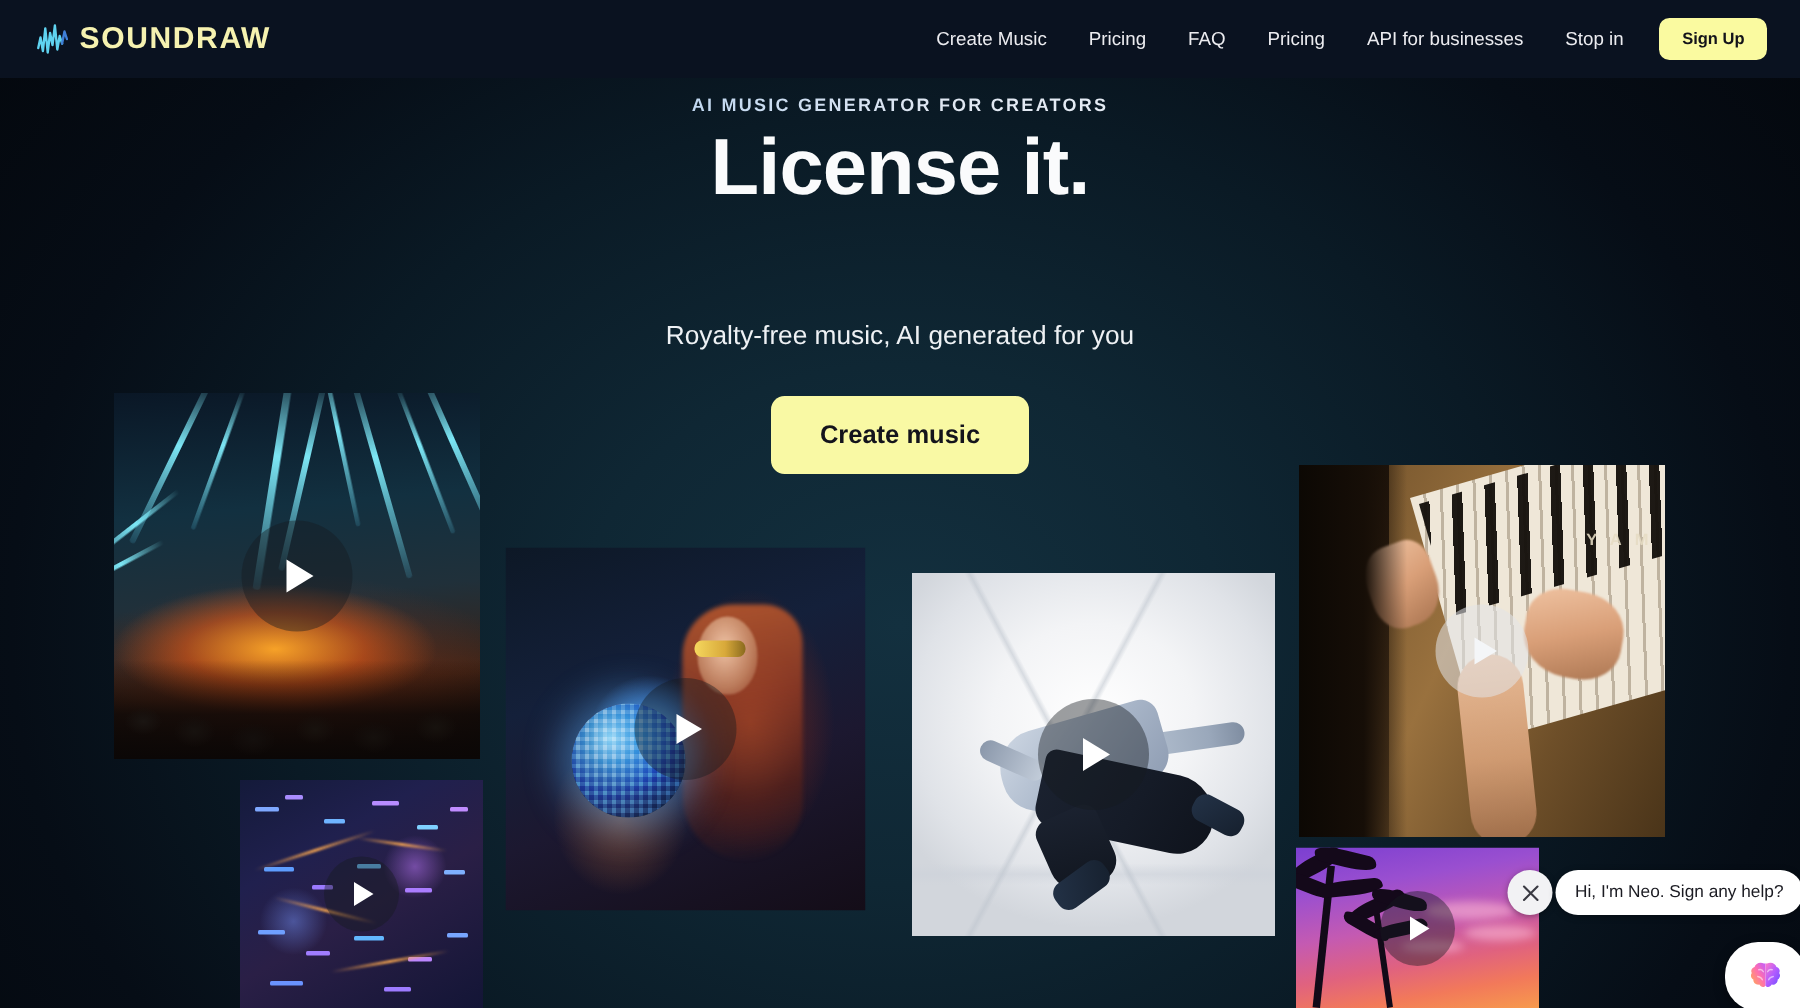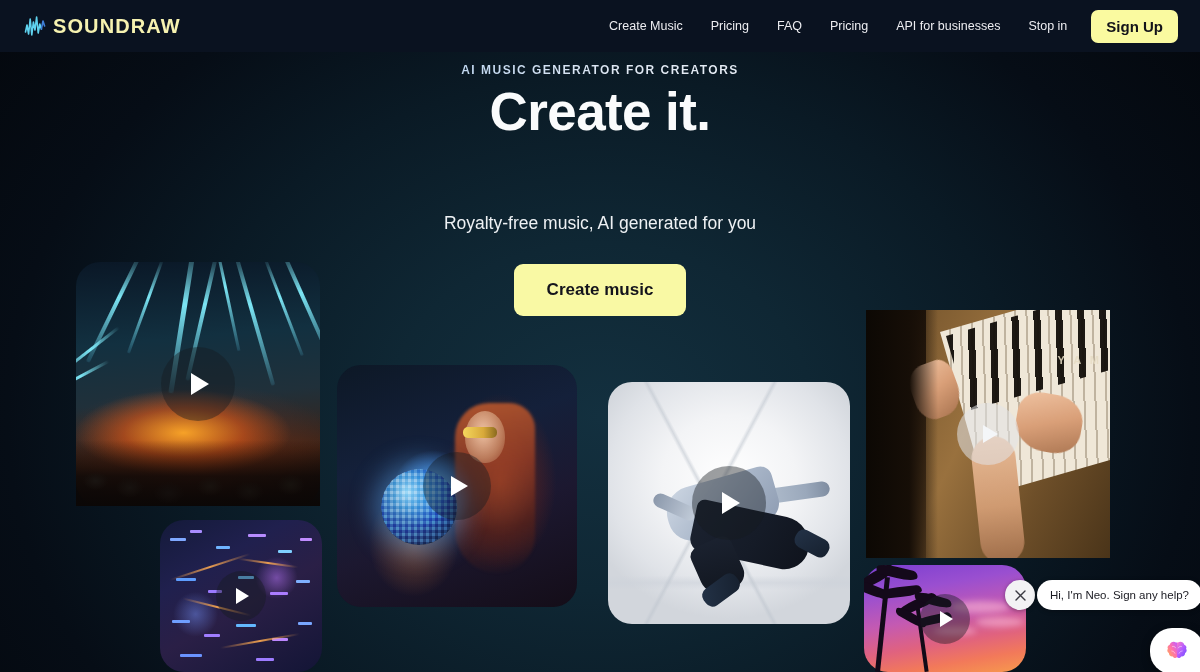--- a/index.html
+++ b/index.html
@@ -50,21 +50,21 @@
     padding: 0 14px;
     line-height: 52px;
     white-space: nowrap;
     cursor: pointer;
     text-decoration: none;
   }
   .signup-btn {
     margin-left: 10px;
     background: #fafaa0;
     color: #13131a;
-    font-size: 15px;
+    font-size: 11px;
     font-weight: 700;
     border: none;
     border-radius: 7px;
     padding: 8px 15px;
     cursor: pointer;
     font-family: "Liberation Sans", sans-serif;
   }
 
   
   .eyebrow {
@@ -118,21 +118,21 @@
     font-family: "Liberation Sans", sans-serif;
   }
 
   
   .card {
     position: absolute;
     overflow: hidden;
     cursor: pointer;
     z-index: 10;
   }
-  .card .art { position: absolute; inset: 0; border-radius: 24px; }
+  .card .art { position: absolute; inset: 0; }
 
   .play {
     position: absolute;
     left: 50%; top: 50%;
     transform: translate(-50%, -50%);
     border-radius: 50%;
     background: rgba(22,26,32,0.42);
     display: flex; align-items: center; justify-content: center;
     z-index: 5;
   }
@@ -427,21 +427,21 @@
       <a class="nav-link">Pricing</a>
       <a class="nav-link">API for businesses</a>
       <a class="nav-link">Stop in</a>
       <button class="signup-btn">Sign Up</button>
     </nav>
   </div>
 
   <div class="eyebrow">AI MUSIC GENERATOR FOR CREATORS</div>
 
   <h1 class="headline">
-    <span class="line2">Create it.</span>
+    <span class="line2">License it.</span>
   </h1>
 
   <div class="subhead">Royalty-free music, AI generated for you</div>
 
   <div class="cta-wrap">
     <button class="cta-btn">Create music</button>
   </div>
 
   <div class="card c1">
     <div class="art">

